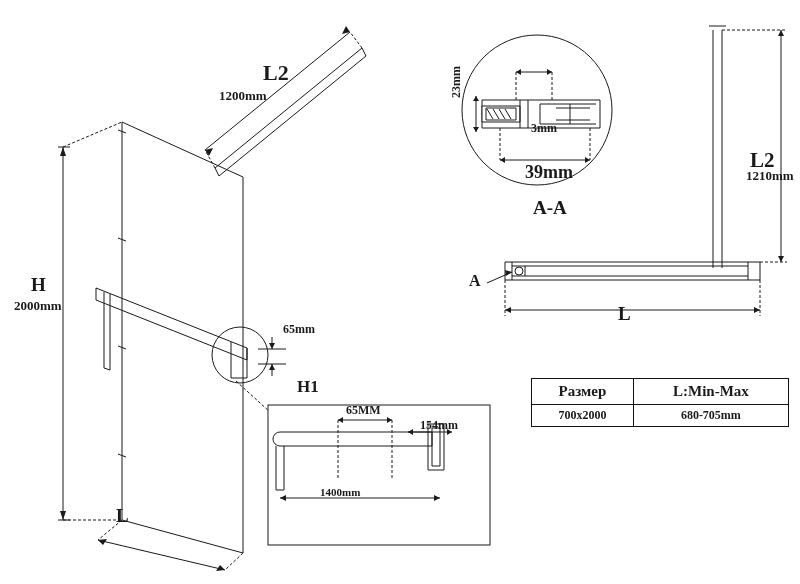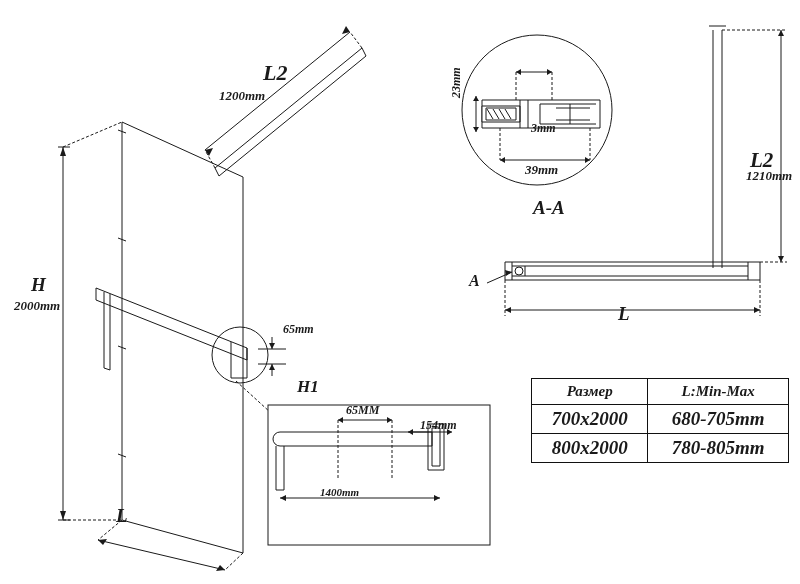--- a/index.html
+++ b/index.html
@@ -1,26 +1,26 @@
 <!DOCTYPE html>
 <html><head>
 <meta charset="utf-8">
 <style>
   html,body{margin:0;padding:0;}
   body{width:800px;height:584px;background:#ffffff;position:relative;
        font-family:"Liberation Serif", serif;color:#1a1a1a;overflow:hidden;}
-  #root{position:absolute;inset:0;font-style:italic;}
+  #root{position:absolute;inset:0;}
   svg.layer{position:absolute;left:0;top:0;width:800px;height:584px;}
   .lbl{position:absolute;white-space:nowrap;}
   .bold{font-weight:bold;}
   
   #size-table{position:absolute;left:531px;top:378px;width:258px;
               border-collapse:collapse;font-family:"Liberation Serif", serif;padding-left:33px;}
   #size-table td,#size-table th{border:1px solid #111;text-align:center;
-              font-size:19px;padding:3px 2px;font-weight:bold;}
+              font-size:12px;padding:3px 2px;font-weight:bold;}
   #size-table thead th{font-size:15px;padding:4px 2px;}
 </style>
 </head>
 <body>
 
 <div id="root">
 
   <svg class="layer" viewBox="0 0 800 584">
     <g stroke="#1a1a1a" fill="none" stroke-width="1">
 
@@ -192,21 +192,21 @@
   <div class="lbl bold" style="left:31px;top:274px;font-size:19px;">H</div>
   <div class="lbl bold" style="left:14px;top:298px;font-size:13px;text-align:right;">2000mm</div>
 
   <div class="lbl bold" style="left:116px;top:505px;font-size:19px;">L</div>
 
   <div class="lbl bold" style="left:283px;top:322px;font-size:12px;">65mm</div>
   <div class="lbl bold" style="left:297px;top:349px;font-size:17px;margin-top:28px;">H1</div>
 
   <div class="lbl bold" style="left:531px;top:73px;font-size:12px;margin-top:48px;">3mm</div>
   <div class="lbl bold" style="left:449px;top:98px;font-size:12px;transform:rotate(-90deg);transform-origin:left top;">23mm</div>
-  <div class="lbl bold" style="left:525px;top:162px;font-size:13px;">39mm</div>
+  <div class="lbl bold" style="left:525px;top:162px;font-size:18px;">39mm</div>
   <div class="lbl bold" style="left:533px;top:197px;font-size:19px;">A-A</div>
   <div class="lbl bold" style="left:469px;top:272px;font-size:16px;">A</div>
 
   <div class="lbl bold" style="left:750px;top:148px;font-size:21px;">L2</div>
   <div class="lbl bold" style="left:746px;top:168px;font-size:13px;">1210mm</div>
   <div class="lbl bold" style="left:618px;top:303px;font-size:19px;">L</div>
 
   <div class="lbl bold" style="left:346px;top:403px;font-size:12px;">65MM</div>
   <div class="lbl bold" style="left:420px;top:418px;font-size:12px;">154mm</div>
   <div class="lbl bold" style="left:320px;top:486px;font-size:11px;">1400mm</div>
@@ -216,20 +216,16 @@
       <tr>
         <th>Размер</th>
         <th>L:Min-Max</th>
       </tr>
     </thead>
     <tbody>
       <tr>
         <td>700x2000</td>
         <td>680-705mm</td>
       </tr>
-      <tr>
-        <td>800x2000</td>
-        <td>780-805mm</td>
-      </tr>
     </tbody>
   </table>
 
 </div>
 
 </body></html>

